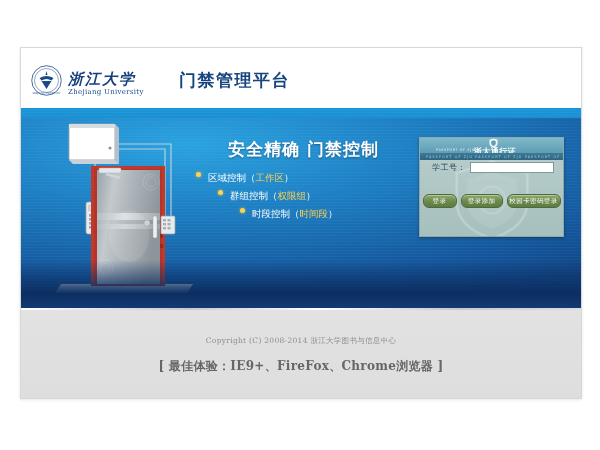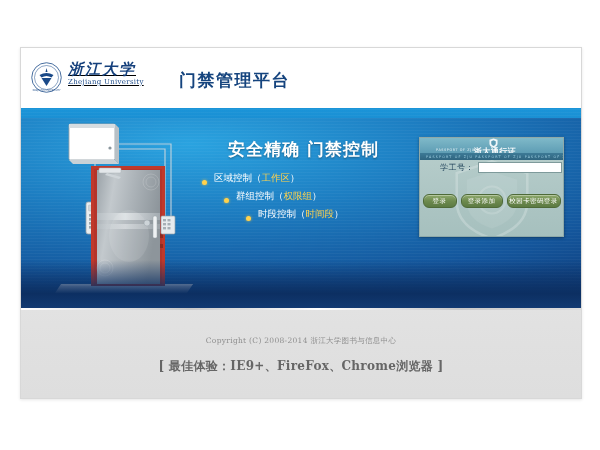--- a/index.html
+++ b/index.html
@@ -34,22 +34,21 @@
     position: absolute;
     left: 0; top: 0;
     width: 560px; height: 60px;
     background: #ffffff;
   }
   #logo-wrap {
     position: absolute;
     left: 10px; top: 14px;
     height: 34px;
     display: flex;
-    align-items: flex-start;
-    text-decoration: underline;
+    align-items: flex-end;
   }
   #logo-seal {
     width: 31px; height: 31px;
     flex: 0 0 auto;
   }
   #logo-word {
     margin-left: 6px;
     display: flex;
     flex-direction: column;
     justify-content: center;
@@ -138,26 +137,25 @@
   }
   #feature-list {
     position: absolute;
     left: 175px; top: 64px;
     width: 220px;
     list-style: none;
     margin: 0; padding: 0;
   }
   #feature-list li {
     display: flex;
-    align-items: flex-end;
+    align-items: flex-start;
     margin-bottom: 5px;
     font-size: 9.5px;
     color: #ffffff;
     white-space: nowrap;
-    margin-left: 6px;
   }
   #feature-list li.indent-1 { padding-left: 22px; }
   #feature-list li.indent-2 { padding-left: 44px; }
   .bullet-dot {
     width: 5px; height: 5px;
     border-radius: 50%;
     background: #ffd24d;
     margin-right: 7px;
     flex: 0 0 auto;
     box-shadow: 0 0 3px rgba(255,200,60,0.8);
@@ -230,21 +228,21 @@
   }
   #login-form {
     position: absolute;
     left: 0; top: 24px;
     width: 143px;
   }
   .form-row {
     display: flex;
     align-items: center;
     margin-bottom: 5px;
-    padding-left: 20px;
+    padding-left: 12px;
   }
   .form-label {
     font-size: 8px;
     color: #1c3f57;
     width: 38px;
     flex: 0 0 auto;
     letter-spacing: 0.5px;
     white-space: nowrap;
   }
   .form-input {

